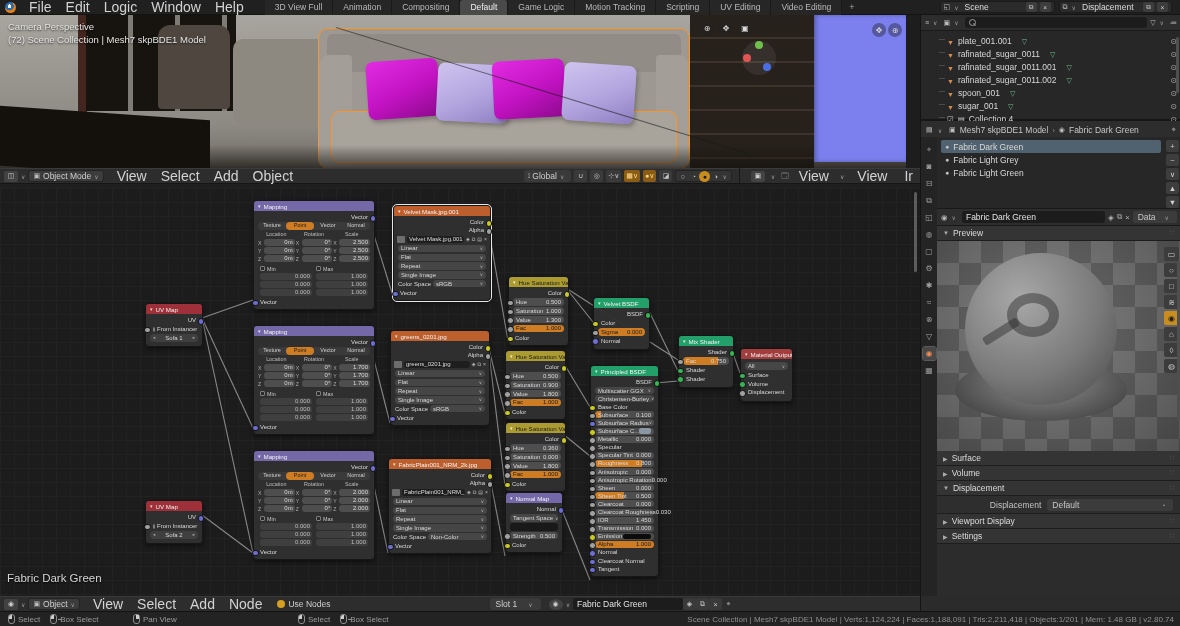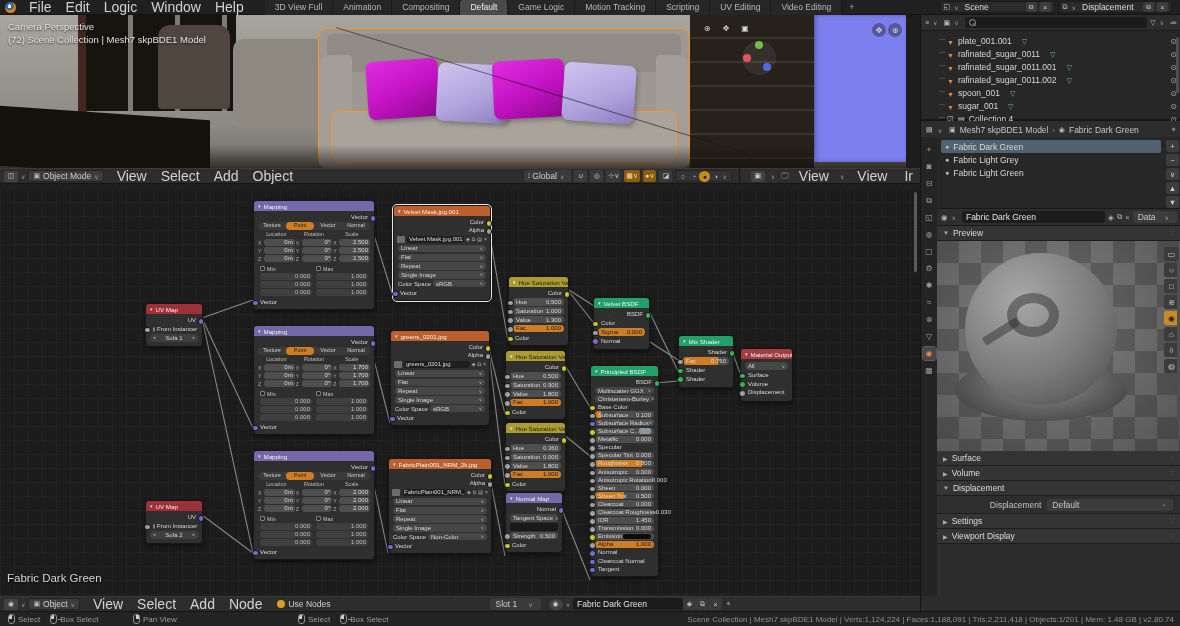--- a/index.html
+++ b/index.html
@@ -1414,26 +1414,26 @@
       </div>
       <div class="disp-row">
         <span class="dlabel">Displacement</span>
         <div class="ddd">
           <span>Default</span>
           <span class="chev">•</span>
         </div>
       </div>
       <div class="panel-h">
         <span class="arrow">▶</span>
-        <span>Settings</span>
+        <span>Viewport Display</span>
         <span class="grip">∷</span>
       </div>
       <div class="panel-h">
         <span class="arrow">▶</span>
-        <span>Viewport Display</span>
+        <span>Settings</span>
         <span class="grip">∷</span>
       </div>
     </div>
     <div class="props-scroll"></div>
   </div>
 </div>
 
 <div id="statusbar">
   <div class="hintgroup" style="left:8px">
     <span class="hint">

